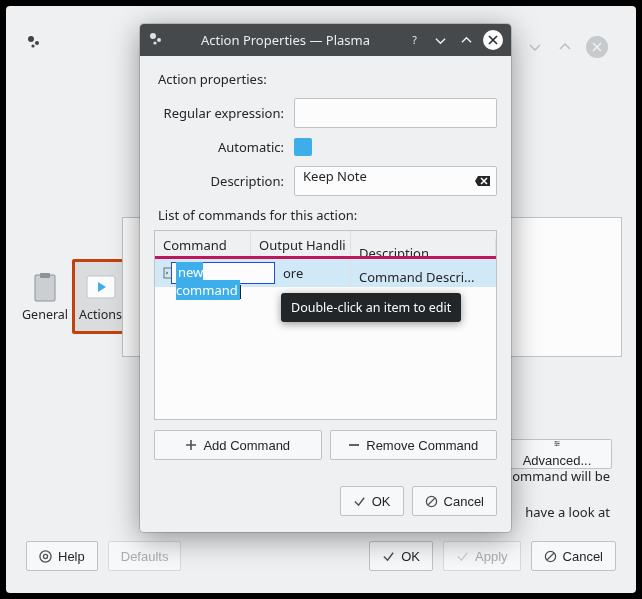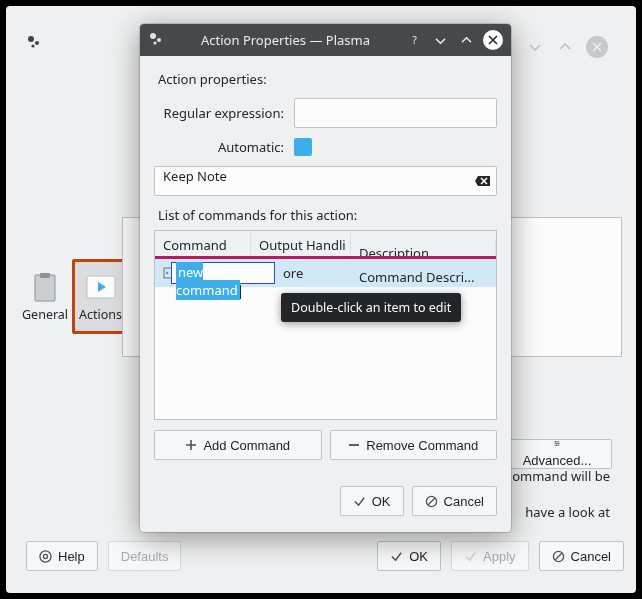--- a/index.html
+++ b/index.html
@@ -112,21 +112,21 @@
     line-height: 1.55;
     text-align: left;
   }
   .bg-hint-line2 {
     position: absolute;
     left: 118px; top: 490px;
     right: 20px;
   }
   .bg-bottombar {
     position: absolute;
-    left: 8px; right: 0; bottom: 10px;
+    left: 8px; right: 8px; bottom: 10px;
     height: 42px;
     display: flex;
     align-items: center;
     gap: 10px;
     padding: 0 6px;
   }
   .bg-bottombar .spacer { flex: 1; }
 
   .btn {
     height: 30px;
@@ -452,20 +452,21 @@
         <div class="flabel">Regular expression:</div>
         <div class="finput"></div>
       </div>
 
       <div class="form-row">
         <div class="flabel">Automatic:</div>
         <div class="checkbox"></div>
       </div>
 
       <div class="form-row">
+        <div class="flabel">Description:</div>
         <div class="finput">
           <span>Keep Note</span>
           <span class="clear-x">
             <svg width="16" height="16" viewBox="0 0 16 16">
                 <path d="M3 3 L15 3 L15 13 L3 13 L0 8 Z" fill="#232629"></path>
                 <path d="M6 5 L12 11 M12 5 L6 11" stroke="#fcfcfc" stroke-width="1.6"></path>
               </svg>
           </span>
         </div>
       </div>

